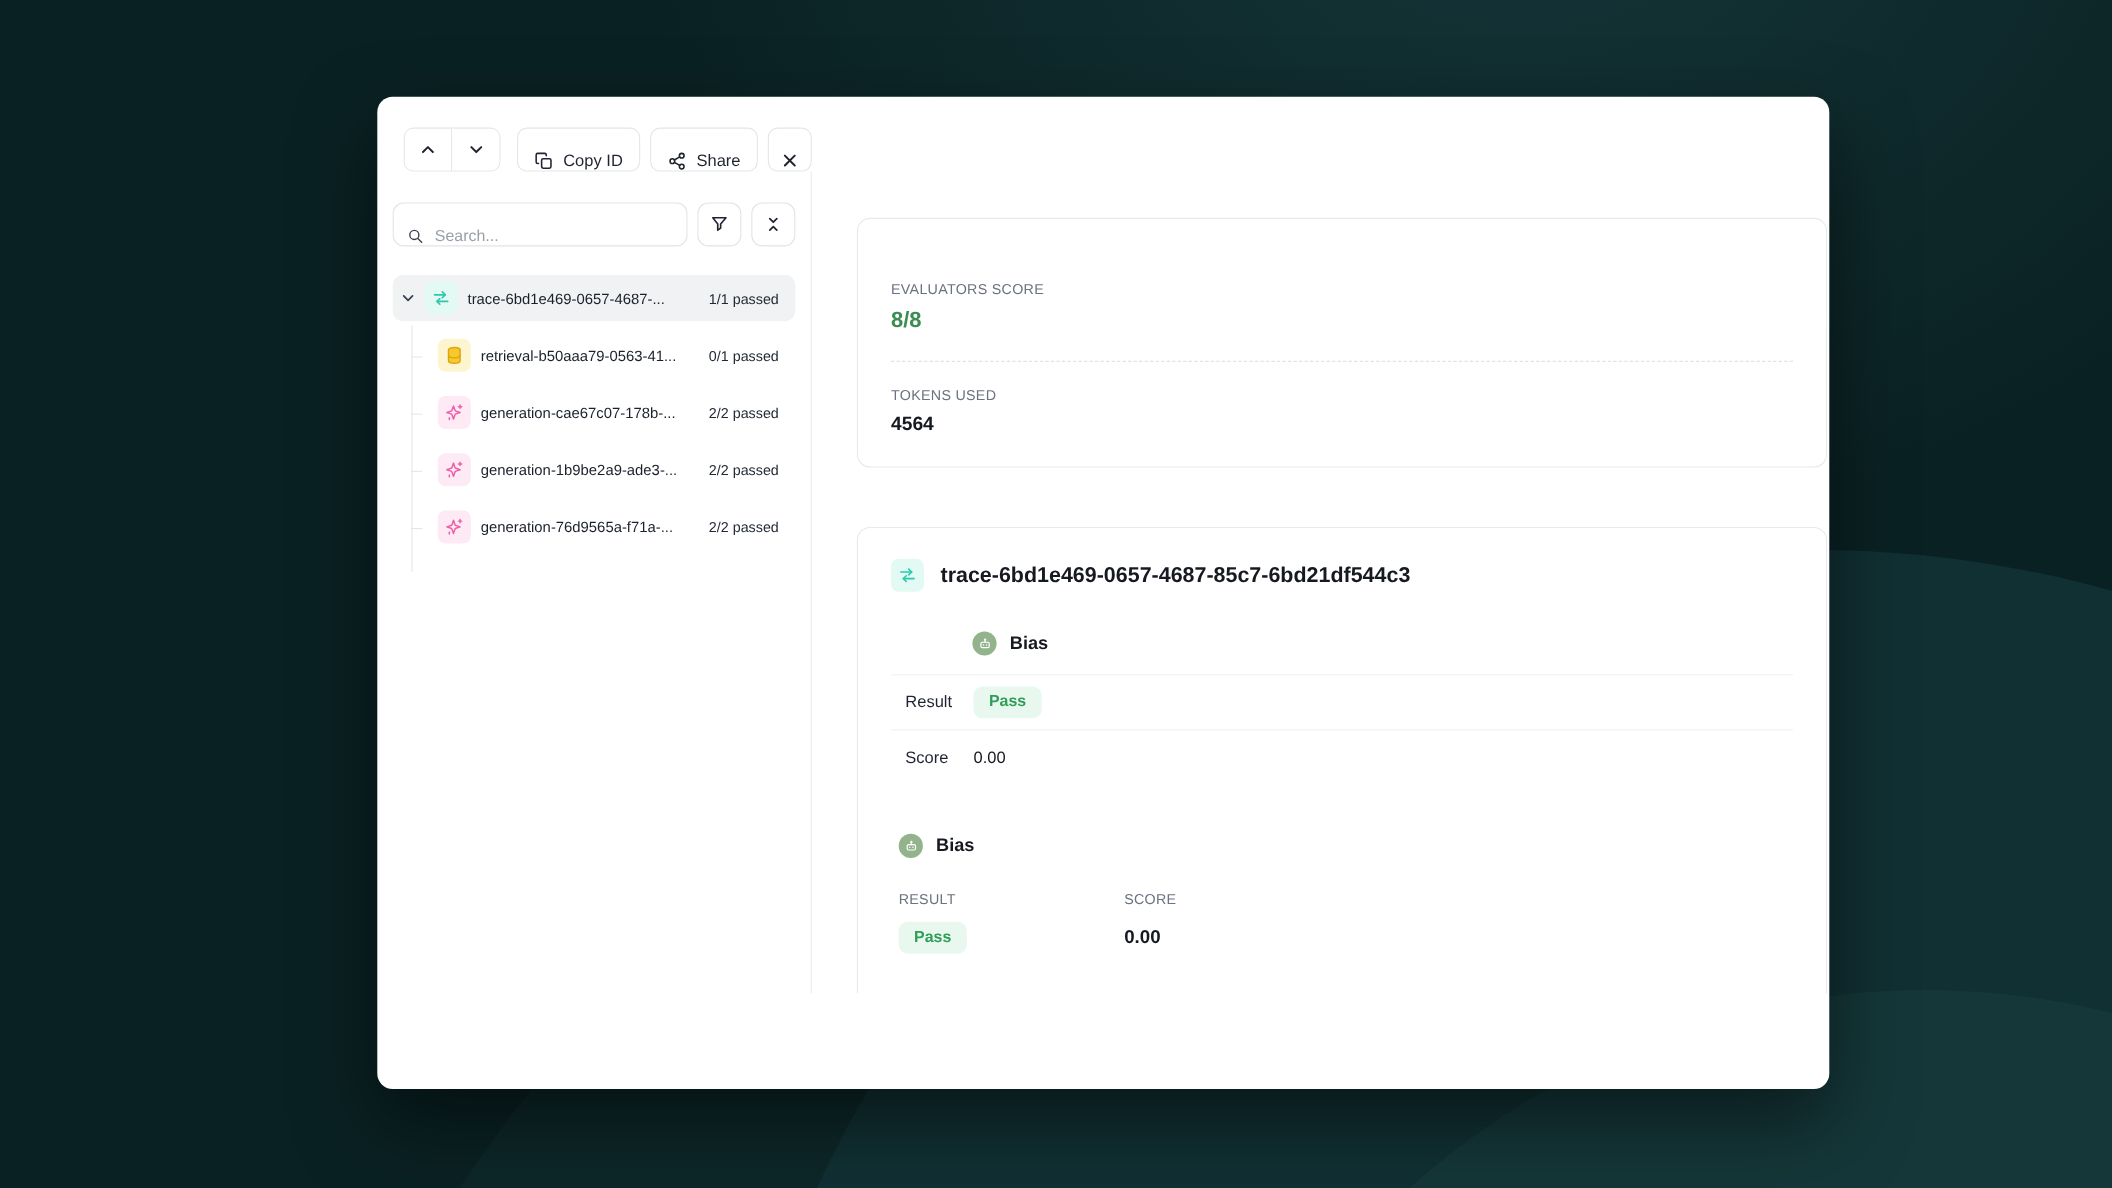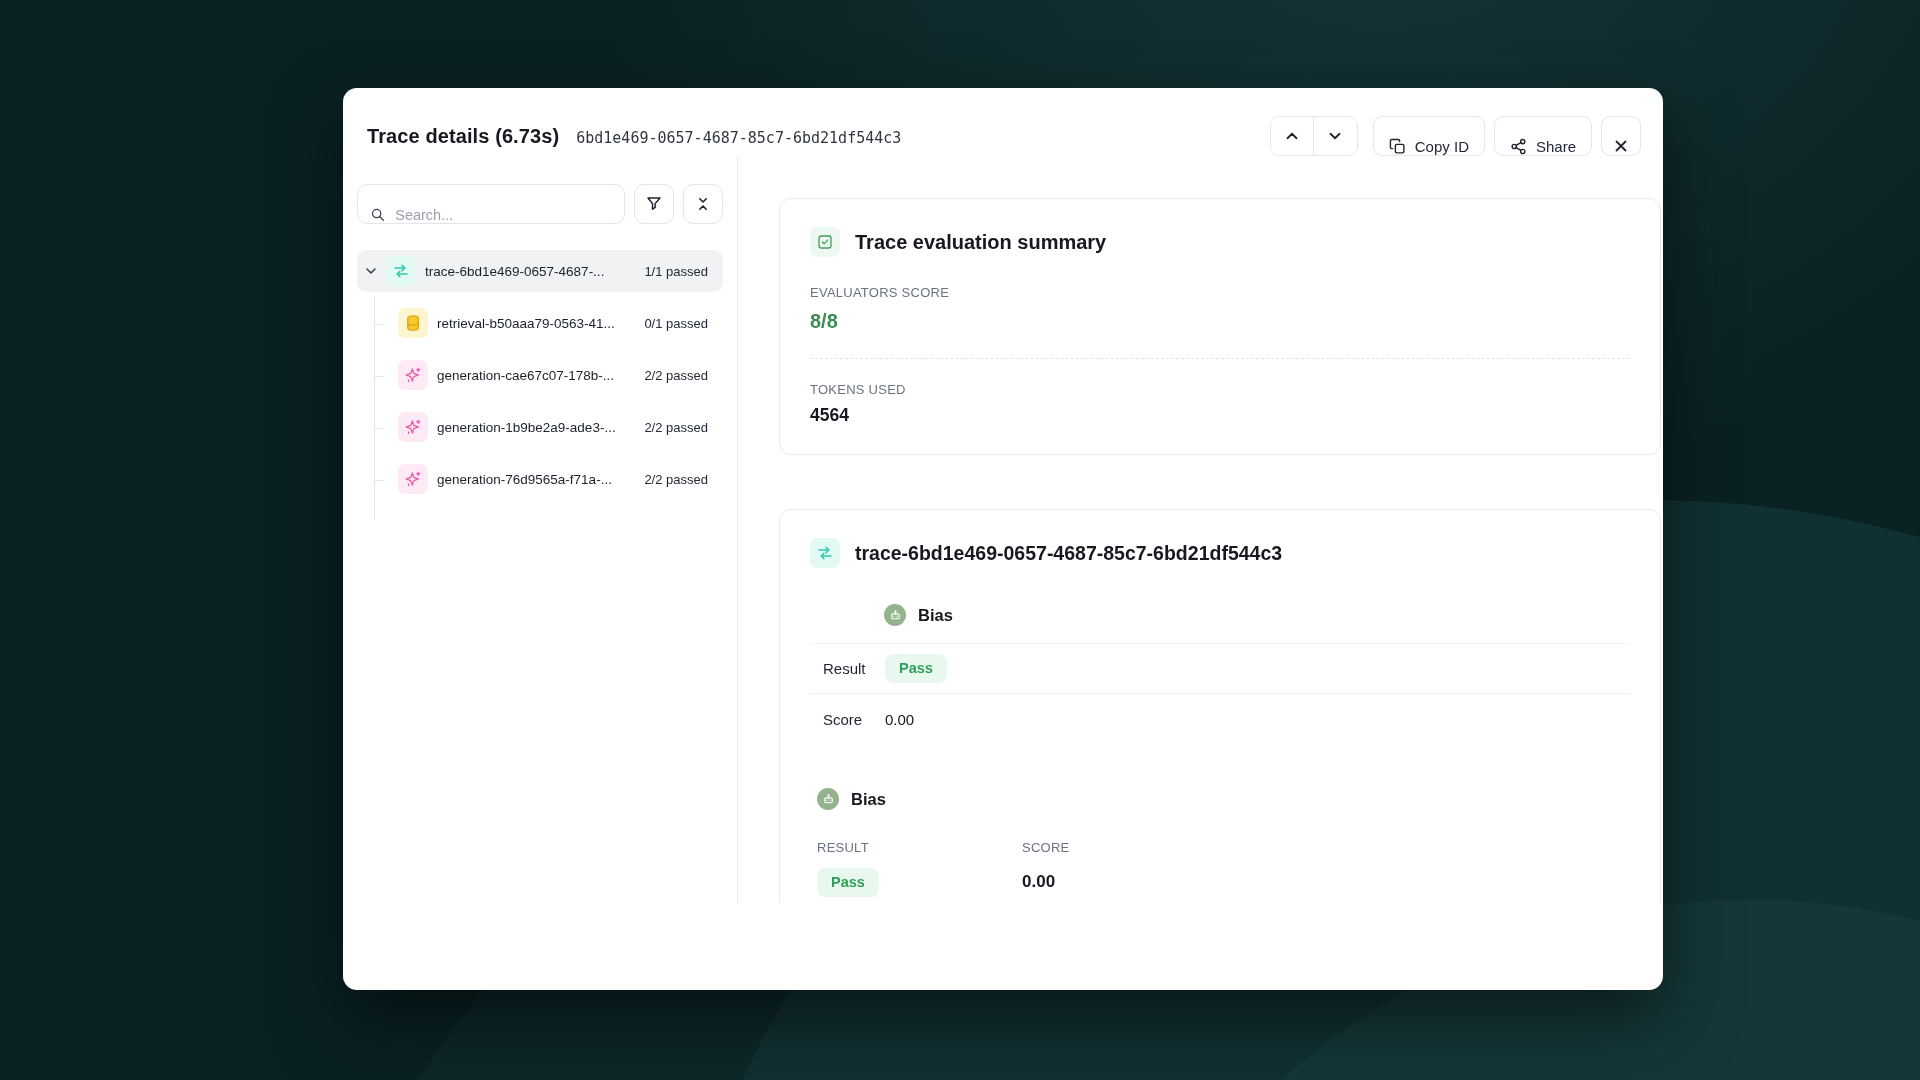--- a/index.html
+++ b/index.html
@@ -107,24 +107,20 @@
 <div class="bg">
   <div class="ring ring-b"></div>
   <div class="ring ring-a"></div>
   <div class="ring ring-c"></div>
   <div class="sweep"></div>
 </div>
 
 <div class="modal">
 
   <div class="modal-header">
-    <div class="title-group">
-      <h1 class="modal-title">Trace details (6.73s)</h1>
-      <span class="trace-id">6bd1e469-0657-4687-85c7-6bd21df544c3</span>
-    </div>
     <div class="header-actions">
       <div class="btn-group">
         <button>
           <svg class="ic" width="18" height="18" viewBox="0 0 20 20">
               <path d="M5 12.5 L10 7.5 L15 12.5"></path>
             </svg>
         </button>
         <button>
           <svg class="ic" width="18" height="18" viewBox="0 0 20 20">
               <path d="M5 7.5 L10 12.5 L15 7.5"></path>
@@ -247,29 +243,20 @@
           </span>
           <span class="tree-label">generation-76d9565a-f71a-...</span>
           <span class="tree-status">2/2 passed</span>
         </div>
       </div>
     </aside>
 
     <main class="right">
 
       <section class="card">
-        <div class="card-head">
-          <span class="square-icon check">
-            <svg width="18" height="18" viewBox="0 0 24 24" fill="none" stroke="#44a05c" stroke-width="1.8" stroke-linecap="round" stroke-linejoin="round">
-                <rect x="4" y="4" width="16" height="16" rx="3"></rect>
-                <path d="M8.5 12l2.5 2.5 4.5-5"></path>
-              </svg>
-          </span>
-          <h2 class="card-title">Trace evaluation summary</h2>
-        </div>
         <div class="mini-label summary-label">EVALUATORS SCORE</div>
         <div class="summary-value">8/8</div>
         <hr class="dash-divider">
         <div class="stats">
           <div>
             <div class="mini-label">TOKENS USED</div>
             <div class="stat-value">4564</div>
           </div>
         </div>
       </section>

